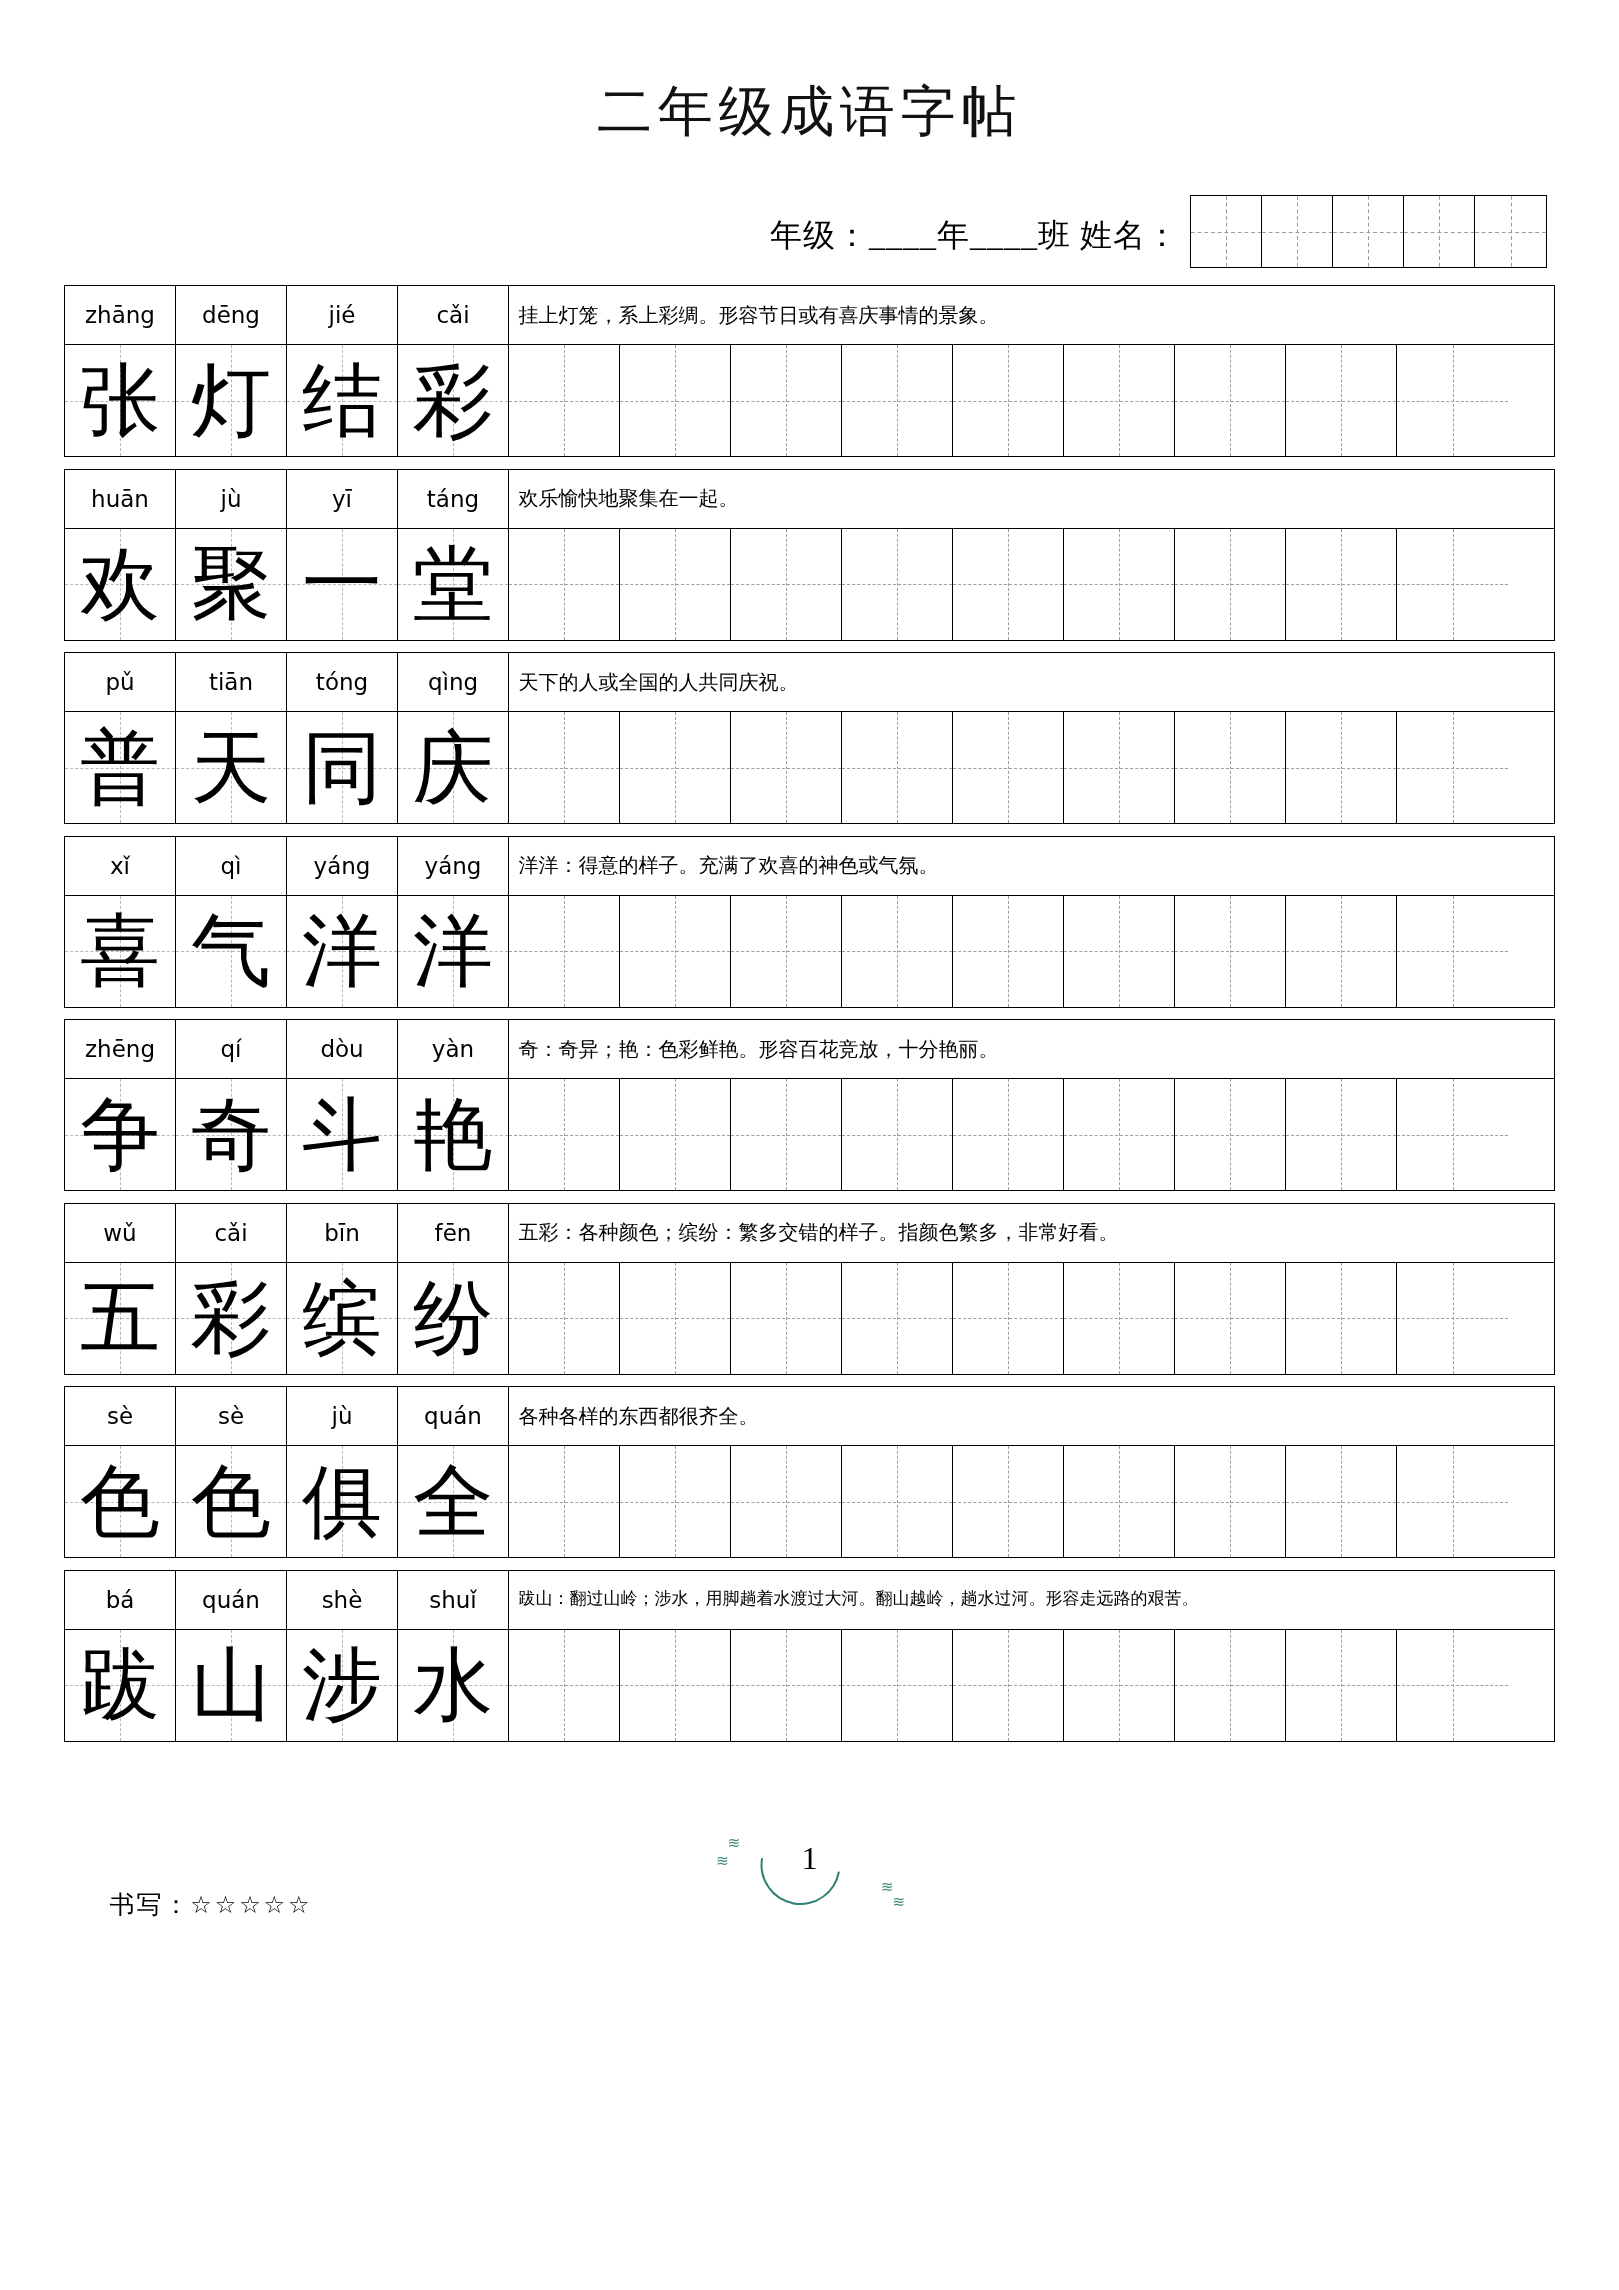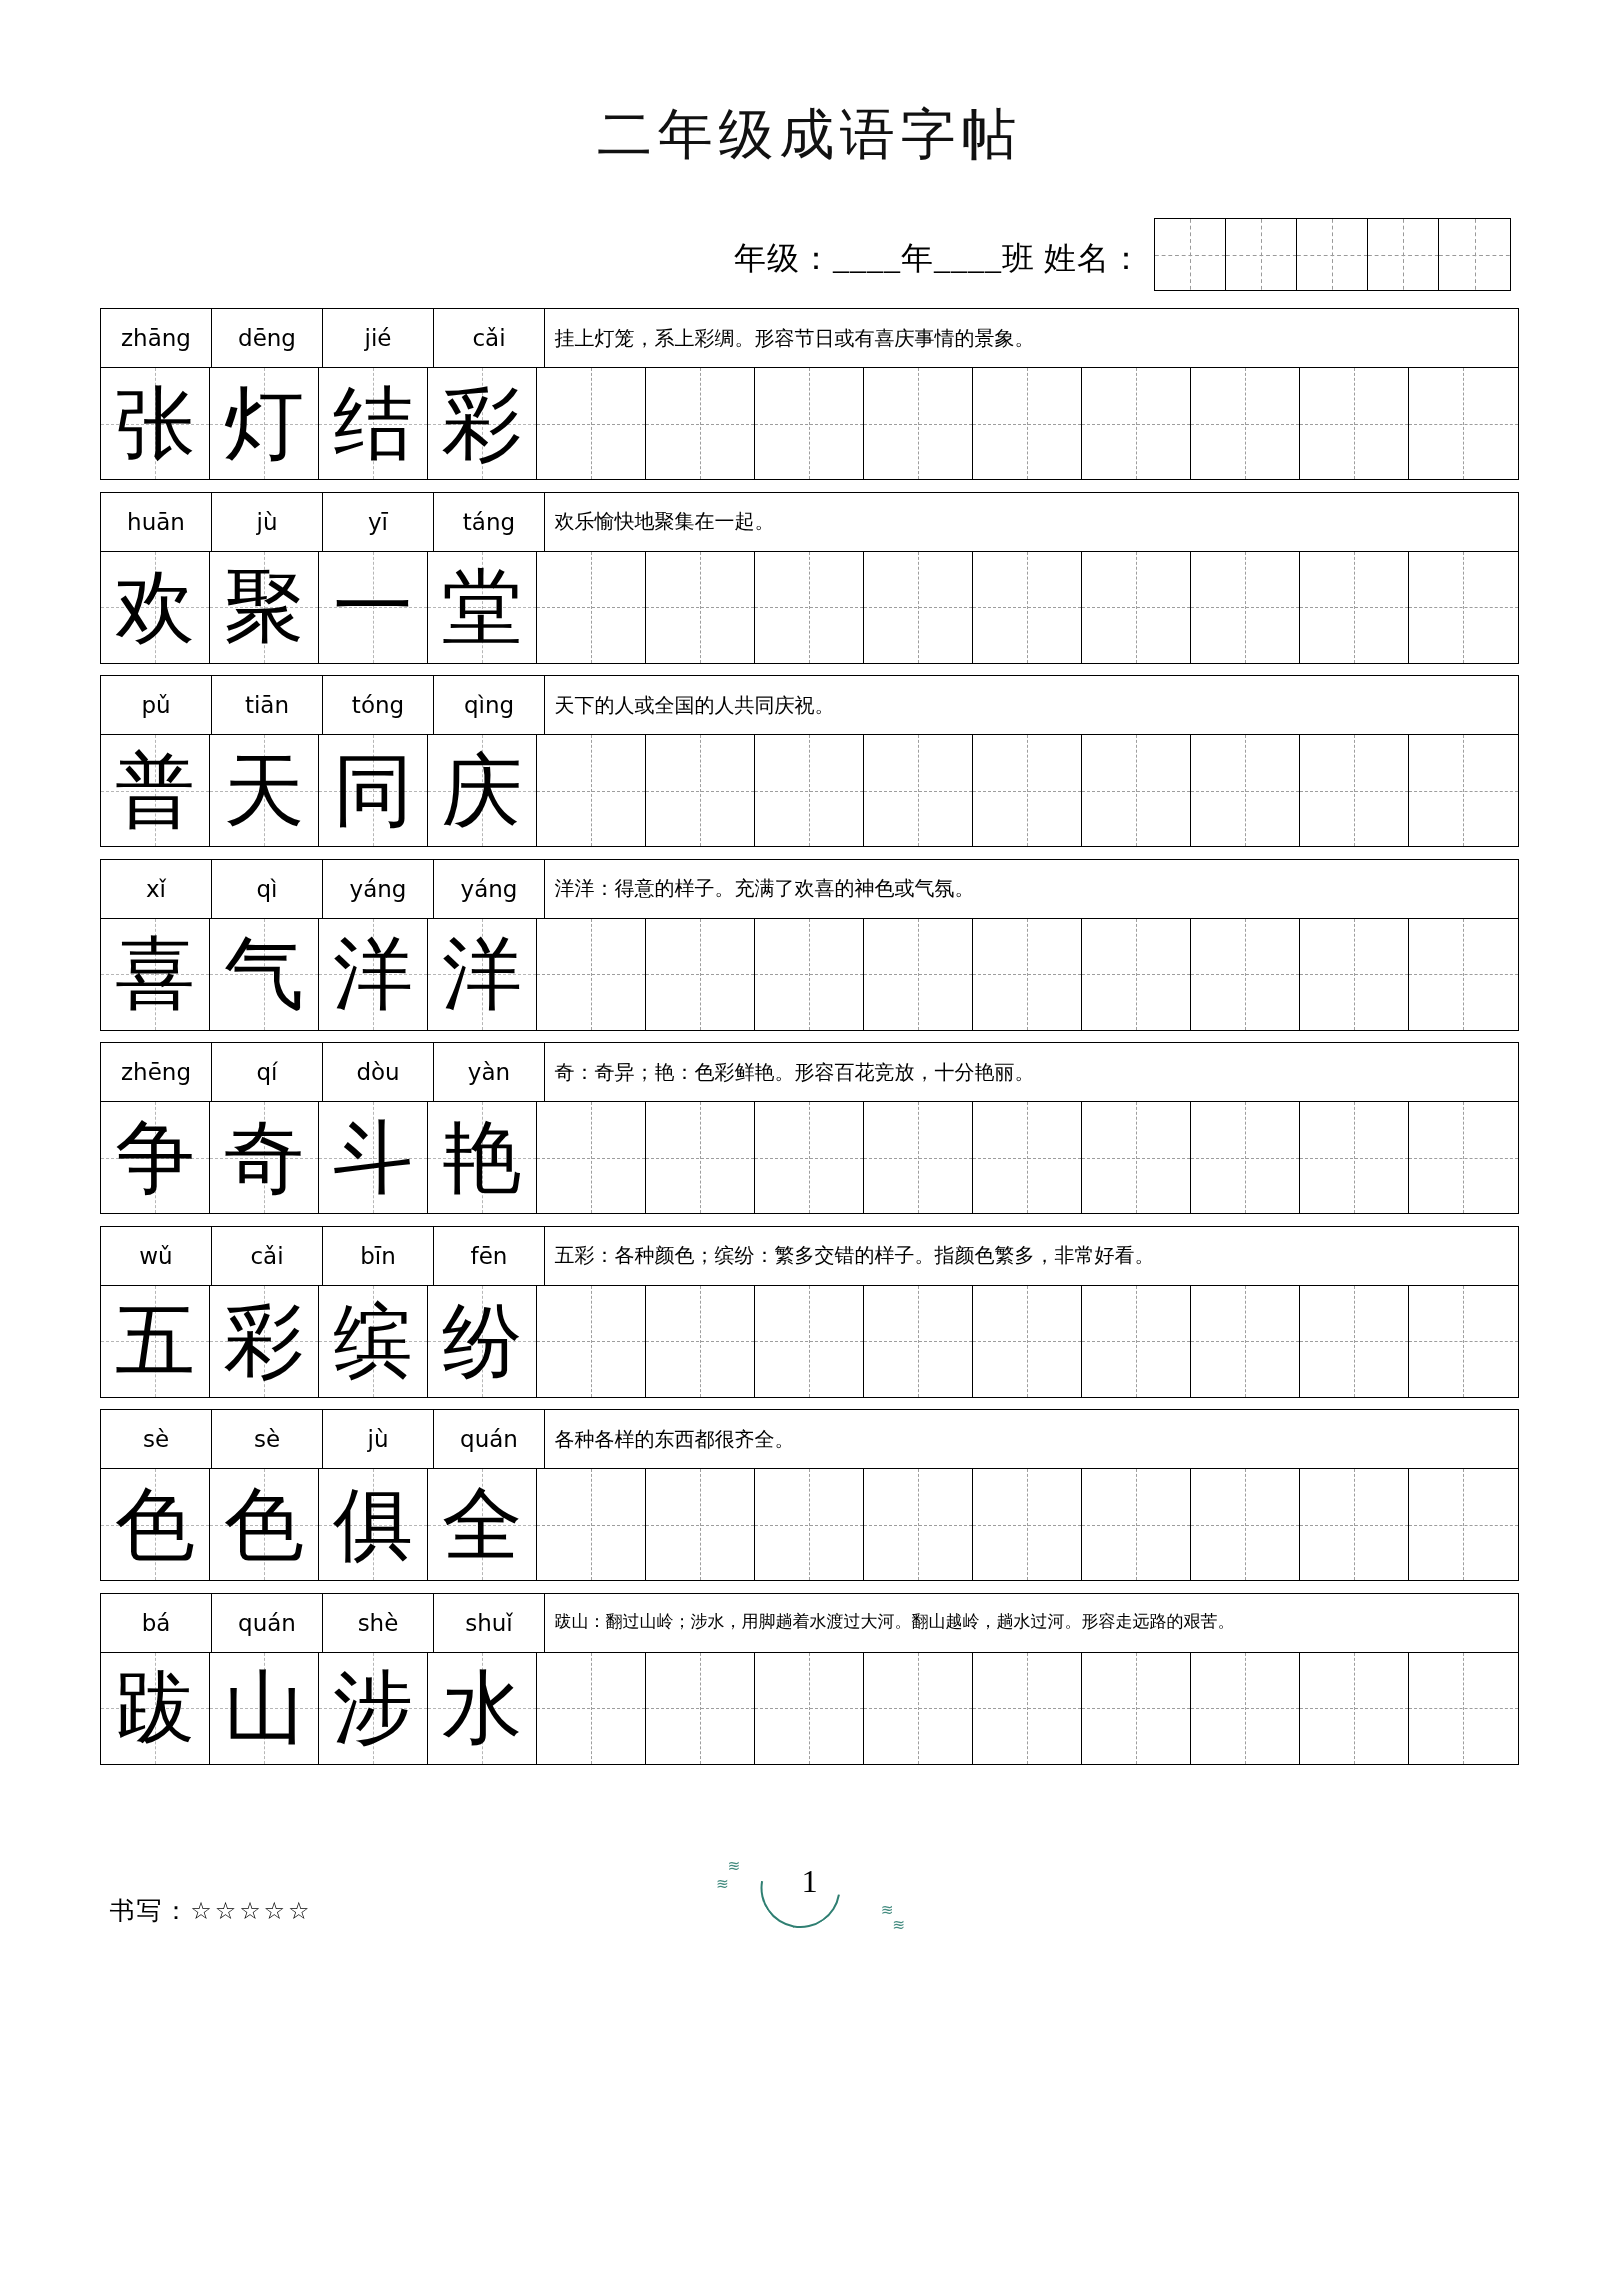--- a/index.html
+++ b/index.html
@@ -14,22 +14,21 @@
     color: #000;
     position: relative;
     overflow: hidden;
   }
   .page {
     position: absolute;
     left: 0; top: 0;
     width: 1619px;
     height: 1992px;
     box-sizing: border-box;
-    padding: 0 100px;
-    margin-top: 23px;
+    padding: 0 64px;
   }
 
   
   .title {
     text-align: center;
     font-size: 55px;
     letter-spacing: 5.7px;
     font-family: "Liberation Serif", serif;
     font-weight: 400;
     margin-top: 75px;
@@ -165,21 +164,21 @@
   .footer {
     position: absolute;
     left: 100px;
     right: 100px;
     bottom: 71px;
     height: 105px;
   }
   .writing-rating {
     position: absolute;
     left: 9.6px;
-    bottom: 17px;
+    bottom: 0;
     font-size: 25px;
     letter-spacing: 1.9px;
     white-space: nowrap;
   }
   .stars { letter-spacing: 2.9px; font-size: 24px; }
   .page-number-wrap {
     position: absolute;
     left: 50%;
     transform: translateX(-50%);
     bottom: 5.7px;

